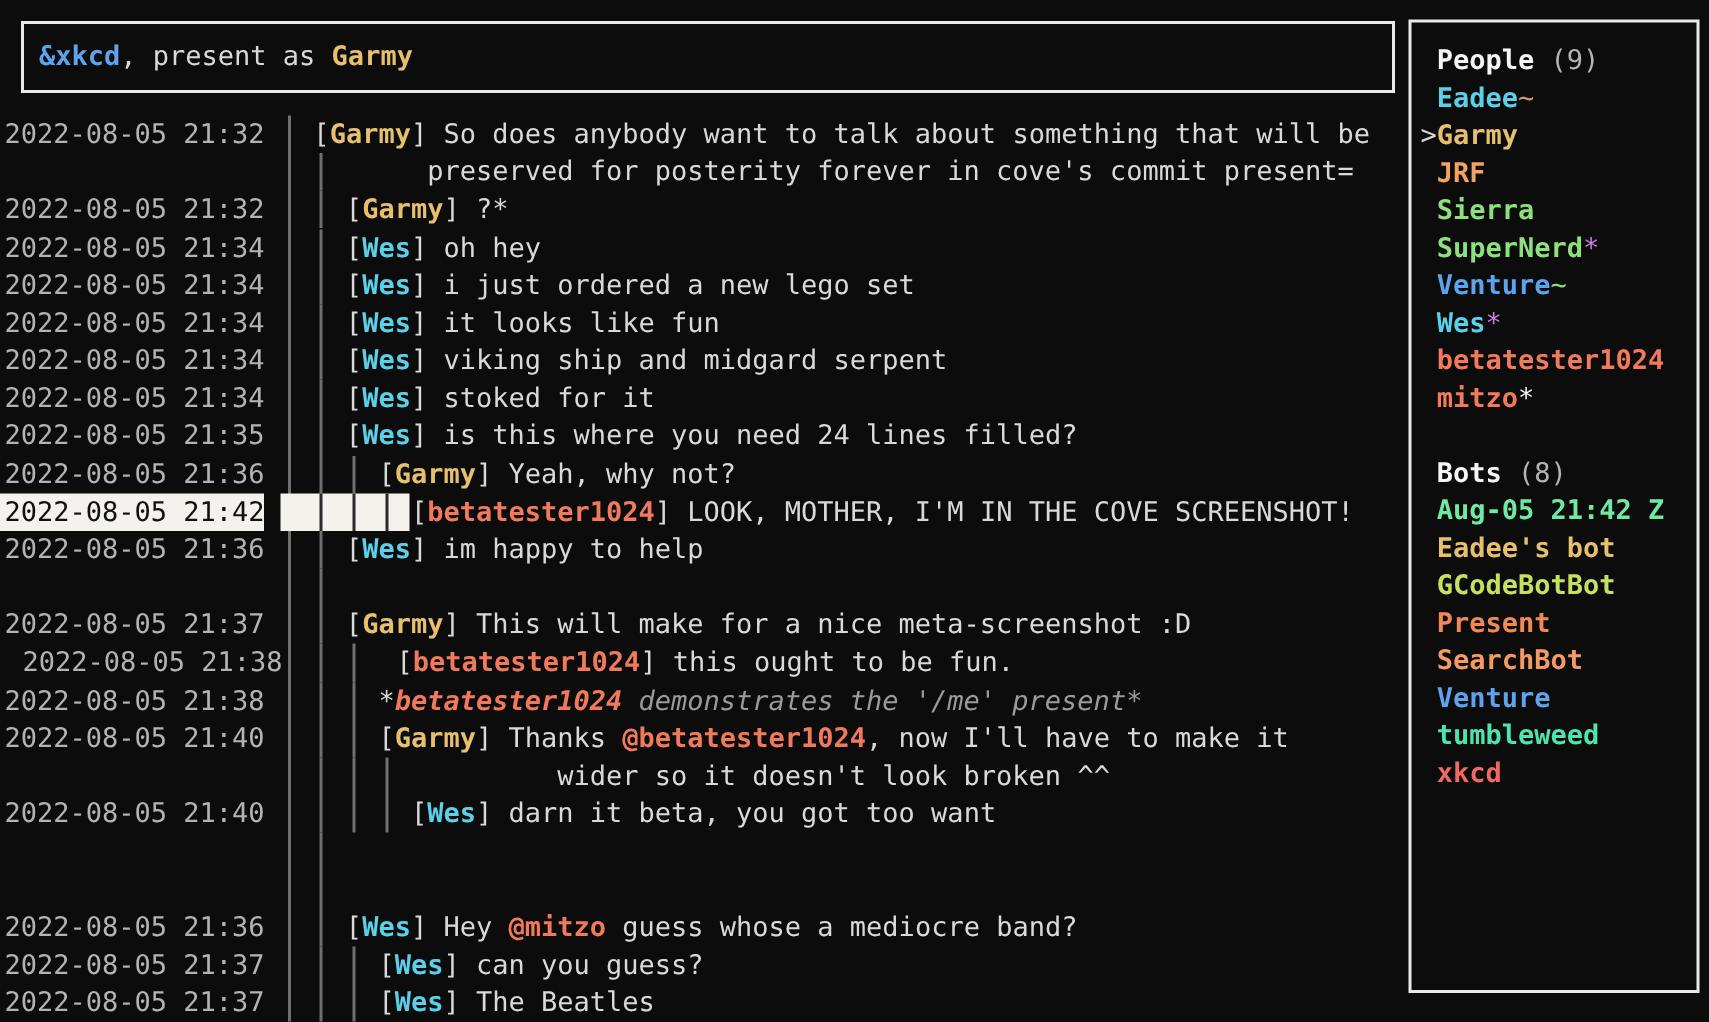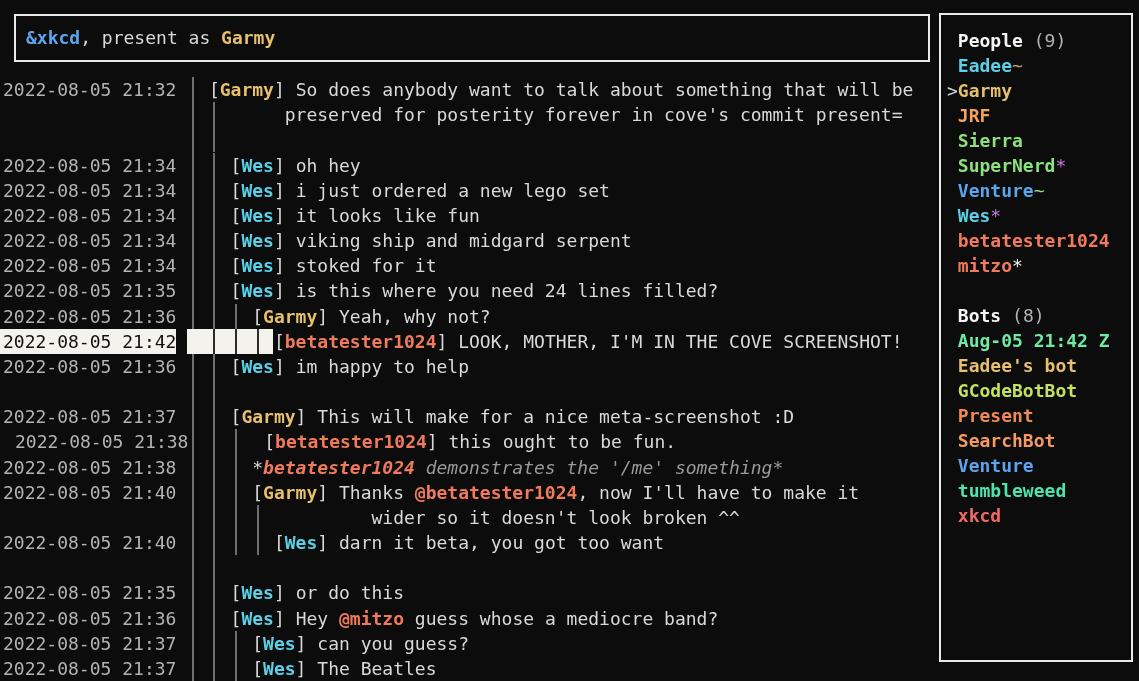--- a/index.html
+++ b/index.html
@@ -22,20 +22,21 @@
 </style>
 </head>
 <body>
 
 <div id="chat">
     <div class="vbar" style="left: 191.647px; top: 77px; height: 604px; background: rgb(111, 111, 111);"></div>
     <div class="line" style="left: 3px; top: 77px;"><span style="color: rgb(179, 179, 179);">2022-08-05 21:32</span><span>   </span><span style="color: rgb(217, 217, 217);">[</span><span class="b" style="color: rgb(230, 191, 111);">Garmy</span><span style="color: rgb(217, 217, 217);">] </span><span style="color: rgb(217, 217, 217);">So does anybody want to talk about something that will be</span></div>
     <div class="vbar" style="left: 213.321px; top: 102.17px; height: 25.17px; background: rgb(111, 111, 111);"></div>
     <div class="line" style="left: 3px; top: 102.17px;"><span style="color: rgb(179, 179, 179);">                </span><span>          </span><span style="color: rgb(217, 217, 217);">preserved for posterity forever in cove's commit present=</span></div>
     <div class="vbar" style="left: 213.321px; top: 127.34px; height: 25.17px; background: rgb(111, 111, 111);"></div>
+    <div class="line" style="left: 3px; top: 127.34px;"><span style="color: rgb(179, 179, 179);">2022-08-05 21:32</span><span>     </span><span style="color: rgb(217, 217, 217);">[</span><span class="b" style="color: rgb(230, 191, 111);">Garmy</span><span style="color: rgb(217, 217, 217);">] </span><span style="color: rgb(217, 217, 217);">?*</span></div>
     <div class="vbar" style="left: 213.321px; top: 152.51px; height: 25.17px; background: rgb(111, 111, 111);"></div>
     <div class="line" style="left: 3px; top: 152.51px;"><span style="color: rgb(179, 179, 179);">2022-08-05 21:34</span><span>     </span><span style="color: rgb(217, 217, 217);">[</span><span class="b" style="color: rgb(91, 209, 233);">Wes</span><span style="color: rgb(217, 217, 217);">] </span><span style="color: rgb(217, 217, 217);">oh hey</span></div>
     <div class="vbar" style="left: 213.321px; top: 177.68px; height: 25.17px; background: rgb(111, 111, 111);"></div>
     <div class="line" style="left: 3px; top: 177.68px;"><span style="color: rgb(179, 179, 179);">2022-08-05 21:34</span><span>     </span><span style="color: rgb(217, 217, 217);">[</span><span class="b" style="color: rgb(91, 209, 233);">Wes</span><span style="color: rgb(217, 217, 217);">] </span><span style="color: rgb(217, 217, 217);">i just ordered a new lego set</span></div>
     <div class="vbar" style="left: 213.321px; top: 202.85px; height: 25.17px; background: rgb(111, 111, 111);"></div>
     <div class="line" style="left: 3px; top: 202.85px;"><span style="color: rgb(179, 179, 179);">2022-08-05 21:34</span><span>     </span><span style="color: rgb(217, 217, 217);">[</span><span class="b" style="color: rgb(91, 209, 233);">Wes</span><span style="color: rgb(217, 217, 217);">] </span><span style="color: rgb(217, 217, 217);">it looks like fun</span></div>
     <div class="vbar" style="left: 213.321px; top: 228.02px; height: 25.17px; background: rgb(111, 111, 111);"></div>
     <div class="line" style="left: 3px; top: 228.02px;"><span style="color: rgb(179, 179, 179);">2022-08-05 21:34</span><span>     </span><span style="color: rgb(217, 217, 217);">[</span><span class="b" style="color: rgb(91, 209, 233);">Wes</span><span style="color: rgb(217, 217, 217);">] </span><span style="color: rgb(217, 217, 217);">viking ship and midgard serpent</span></div>
     <div class="vbar" style="left: 213.321px; top: 253.19px; height: 25.17px; background: rgb(111, 111, 111);"></div>
     <div class="line" style="left: 3px; top: 253.19px;"><span style="color: rgb(179, 179, 179);">2022-08-05 21:34</span><span>     </span><span style="color: rgb(217, 217, 217);">[</span><span class="b" style="color: rgb(91, 209, 233);">Wes</span><span style="color: rgb(217, 217, 217);">] </span><span style="color: rgb(217, 217, 217);">stoked for it</span></div>
@@ -53,35 +54,34 @@
     <div class="vbar" style="left: 213.321px; top: 353.87px; height: 25.17px; background: rgb(111, 111, 111);"></div>
     <div class="line" style="left: 3px; top: 353.87px;"><span style="color: rgb(179, 179, 179);">2022-08-05 21:36</span><span>     </span><span style="color: rgb(217, 217, 217);">[</span><span class="b" style="color: rgb(91, 209, 233);">Wes</span><span style="color: rgb(217, 217, 217);">] </span><span style="color: rgb(217, 217, 217);">im happy to help</span></div>
     <div class="vbar" style="left: 213.321px; top: 379.04px; height: 25.17px; background: rgb(111, 111, 111);"></div>
     <div class="vbar" style="left: 213.321px; top: 404.21px; height: 25.17px; background: rgb(111, 111, 111);"></div>
     <div class="line" style="left: 3px; top: 404.21px;"><span style="color: rgb(179, 179, 179);">2022-08-05 21:37</span><span>     </span><span style="color: rgb(217, 217, 217);">[</span><span class="b" style="color: rgb(230, 191, 111);">Garmy</span><span style="color: rgb(217, 217, 217);">] </span><span style="color: rgb(217, 217, 217);">This will make for a nice meta-screenshot :D</span></div>
     <div class="vbar" style="left: 213.321px; top: 429.38px; height: 25.17px; background: rgb(111, 111, 111);"></div>
     <div class="vbar" style="left: 234.995px; top: 429.38px; height: 25.17px; background: rgb(111, 111, 111);"></div>
     <div class="line" style="left: 3px; top: 429.38px; margin-left: 12px;"><span style="color: rgb(179, 179, 179);">2022-08-05 21:38</span><span>       </span><span style="color: rgb(217, 217, 217);">[</span><span class="b" style="color: rgb(241, 122, 93);">betatester1024</span><span style="color: rgb(217, 217, 217);">] </span><span style="color: rgb(217, 217, 217);">this ought to be fun.</span></div>
     <div class="vbar" style="left: 213.321px; top: 454.55px; height: 25.17px; background: rgb(111, 111, 111);"></div>
     <div class="vbar" style="left: 234.995px; top: 454.55px; height: 25.17px; background: rgb(111, 111, 111);"></div>
-    <div class="line" style="left: 3px; top: 454.55px;"><span style="color: rgb(179, 179, 179);">2022-08-05 21:38</span><span>       </span><span style="color: rgb(217, 217, 217);">*</span><span class="b i" style="color: rgb(241, 122, 93);">betatester1024</span><span class="i" style="color: rgb(154, 154, 154);"> demonstrates the '/me' something*</span></div>
+    <div class="line" style="left: 3px; top: 454.55px;"><span style="color: rgb(179, 179, 179);">2022-08-05 21:38</span><span>       </span><span style="color: rgb(217, 217, 217);">*</span><span class="b i" style="color: rgb(241, 122, 93);">betatester1024</span><span class="i" style="color: rgb(154, 154, 154);"> demonstrates the '/me' present*</span></div>
     <div class="vbar" style="left: 213.321px; top: 479.72px; height: 25.17px; background: rgb(111, 111, 111);"></div>
     <div class="vbar" style="left: 234.995px; top: 479.72px; height: 25.17px; background: rgb(111, 111, 111);"></div>
     <div class="line" style="left: 3px; top: 479.72px;"><span style="color: rgb(179, 179, 179);">2022-08-05 21:40</span><span>       </span><span style="color: rgb(217, 217, 217);">[</span><span class="b" style="color: rgb(230, 191, 111);">Garmy</span><span style="color: rgb(217, 217, 217);">] </span><span style="color: rgb(217, 217, 217);">Thanks </span><span class="b" style="color: rgb(241, 122, 93);">@betatester1024</span><span style="color: rgb(217, 217, 217);">, now I'll have to make it</span></div>
     <div class="vbar" style="left: 213.321px; top: 504.89px; height: 25.17px; background: rgb(111, 111, 111);"></div>
     <div class="vbar" style="left: 234.995px; top: 504.89px; height: 25.17px; background: rgb(111, 111, 111);"></div>
     <div class="vbar" style="left: 256.67px; top: 504.89px; height: 25.17px; background: rgb(111, 111, 111);"></div>
     <div class="line" style="left: 3px; top: 504.89px;"><span style="color: rgb(179, 179, 179);">                </span><span>                  </span><span style="color: rgb(217, 217, 217);">wider so it doesn't look broken ^^</span></div>
     <div class="vbar" style="left: 213.321px; top: 530.06px; height: 25.17px; background: rgb(111, 111, 111);"></div>
     <div class="vbar" style="left: 234.995px; top: 530.06px; height: 25.17px; background: rgb(111, 111, 111);"></div>
     <div class="vbar" style="left: 256.67px; top: 530.06px; height: 25.17px; background: rgb(111, 111, 111);"></div>
     <div class="line" style="left: 3px; top: 530.06px;"><span style="color: rgb(179, 179, 179);">2022-08-05 21:40</span><span>         </span><span style="color: rgb(217, 217, 217);">[</span><span class="b" style="color: rgb(91, 209, 233);">Wes</span><span style="color: rgb(217, 217, 217);">] </span><span style="color: rgb(217, 217, 217);">darn it beta, you got too want</span></div>
     <div class="vbar" style="left: 213.321px; top: 555.23px; height: 25.17px; background: rgb(111, 111, 111);"></div>
     <div class="vbar" style="left: 213.321px; top: 580.4px; height: 25.17px; background: rgb(111, 111, 111);"></div>
-    <div class="line" style="left: 3px; top: 580.4px;"><span style="color: rgb(179, 179, 179);">2022-08-05 21:35</span><span>     </span><span style="color: rgb(217, 217, 217);">[</span><span class="b" style="color: rgb(91, 209, 233);">Wes</span><span style="color: rgb(217, 217, 217);">] </span><span style="color: rgb(217, 217, 217);">or do this</span></div>
     <div class="vbar" style="left: 213.321px; top: 605.57px; height: 25.17px; background: rgb(111, 111, 111);"></div>
     <div class="line" style="left: 3px; top: 605.57px;"><span style="color: rgb(179, 179, 179);">2022-08-05 21:36</span><span>     </span><span style="color: rgb(217, 217, 217);">[</span><span class="b" style="color: rgb(91, 209, 233);">Wes</span><span style="color: rgb(217, 217, 217);">] </span><span style="color: rgb(217, 217, 217);">Hey </span><span class="b" style="color: rgb(241, 122, 93);">@mitzo</span><span style="color: rgb(217, 217, 217);"> guess whose a mediocre band?</span></div>
     <div class="vbar" style="left: 213.321px; top: 630.74px; height: 25.17px; background: rgb(111, 111, 111);"></div>
     <div class="vbar" style="left: 234.995px; top: 630.74px; height: 25.17px; background: rgb(111, 111, 111);"></div>
     <div class="line" style="left: 3px; top: 630.74px;"><span style="color: rgb(179, 179, 179);">2022-08-05 21:37</span><span>       </span><span style="color: rgb(217, 217, 217);">[</span><span class="b" style="color: rgb(91, 209, 233);">Wes</span><span style="color: rgb(217, 217, 217);">] </span><span style="color: rgb(217, 217, 217);">can you guess?</span></div>
     <div class="vbar" style="left: 213.321px; top: 655.91px; height: 25.09px; background: rgb(111, 111, 111);"></div>
     <div class="vbar" style="left: 234.995px; top: 655.91px; height: 25.09px; background: rgb(111, 111, 111);"></div>
     <div class="line" style="left: 3px; top: 655.91px;"><span style="color: rgb(179, 179, 179);">2022-08-05 21:37</span><span>       </span><span style="color: rgb(217, 217, 217);">[</span><span class="b" style="color: rgb(91, 209, 233);">Wes</span><span style="color: rgb(217, 217, 217);">] </span><span style="color: rgb(217, 217, 217);">The Beatles</span></div>
   </div>
 

